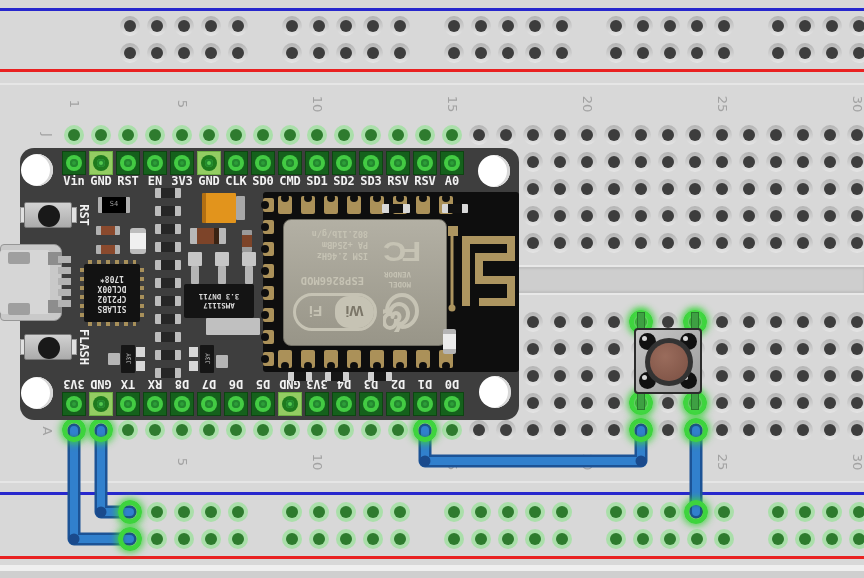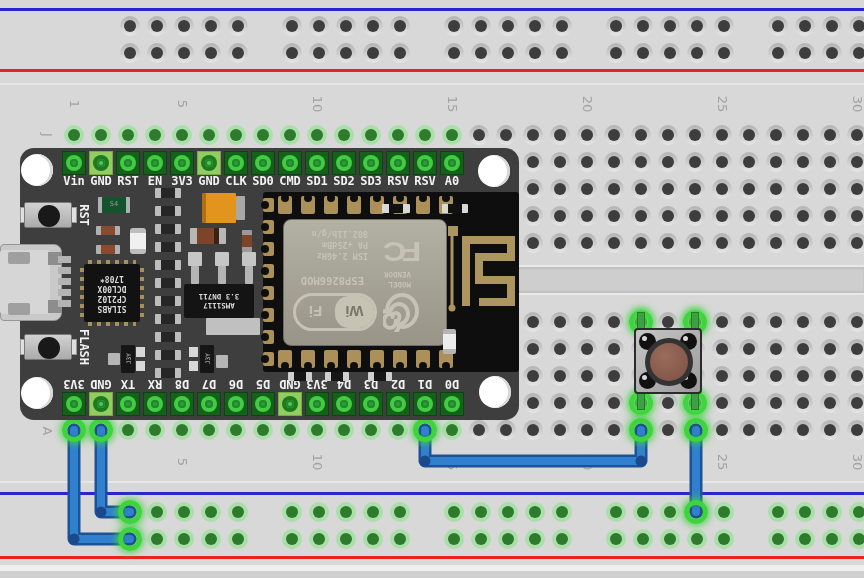--- a/index.html
+++ b/index.html
@@ -677,21 +677,21 @@
         <div class="rc-item" style="top: 94px;"></div>
         <div class="rc-item" style="top: 112px;"></div>
         <div class="rc-item" style="top: 130px;"></div>
         <div class="rc-item" style="top: 148px;"></div>
         <div class="rc-item" style="top: 166px;"></div>
         <div class="rc-item" style="top: 184px;"></div>
         <div class="rc-item" style="top: 202px;"></div>
         <div class="rc-item" style="top: 220px;"></div>
       </div>
 
-    <div class="smd" style="left:78px;top:49px;width:32px;height:16px;background:#14532d;border-left:4px solid #b0b0b0;border-right:4px solid #b0b0b0;color:#9a9a9a;font-size:7px;font-family:'DejaVu Sans Mono',monospace;text-align:center;line-height:15px;">
+    <div class="smd" style="left:78px;top:49px;width:32px;height:16px;background:#000000;border-left:4px solid #b0b0b0;border-right:4px solid #b0b0b0;color:#9a9a9a;font-size:7px;font-family:'DejaVu Sans Mono',monospace;text-align:center;line-height:15px;">
       <span>S4</span>
     </div>
     <div class="smd" style="left:76px;top:78px;width:24px;height:9px;background:linear-gradient(90deg,#b0b0b0 0 5px,#8a4a2e 5px 19px,#b0b0b0 19px);"></div>
     <div class="smd" style="left:76px;top:97px;width:24px;height:9px;background:linear-gradient(90deg,#b0b0b0 0 5px,#8a4a2e 5px 19px,#b0b0b0 19px);"></div>
     <div class="smd" style="left:110px;top:80px;width:16px;height:26px;background:#f0f0f0;border-top:5px solid #bdbdbd;border-bottom:5px solid #bdbdbd;border-radius:3px;"></div>
     <div class="smd" style="left:182px;top:45px;width:34px;height:30px;background:#e2941c;border-left:4px solid #b26f12;"></div>
     <div class="smd" style="left:216px;top:48px;width:9px;height:24px;background:#a8a8a8;"></div>
     <div class="smd" style="left:170px;top:80px;width:36px;height:16px;background:linear-gradient(90deg,#b8b8b8 0 7px,#7d4429 7px 24px,#3a2313 24px 29px,#b8b8b8 29px);"></div>
     <div class="smd" style="left:222px;top:82px;width:10px;height:22px;background:linear-gradient(#9a9a9a 0 5px,#7d4429 5px 17px,#9a9a9a 17px);"></div>
 

